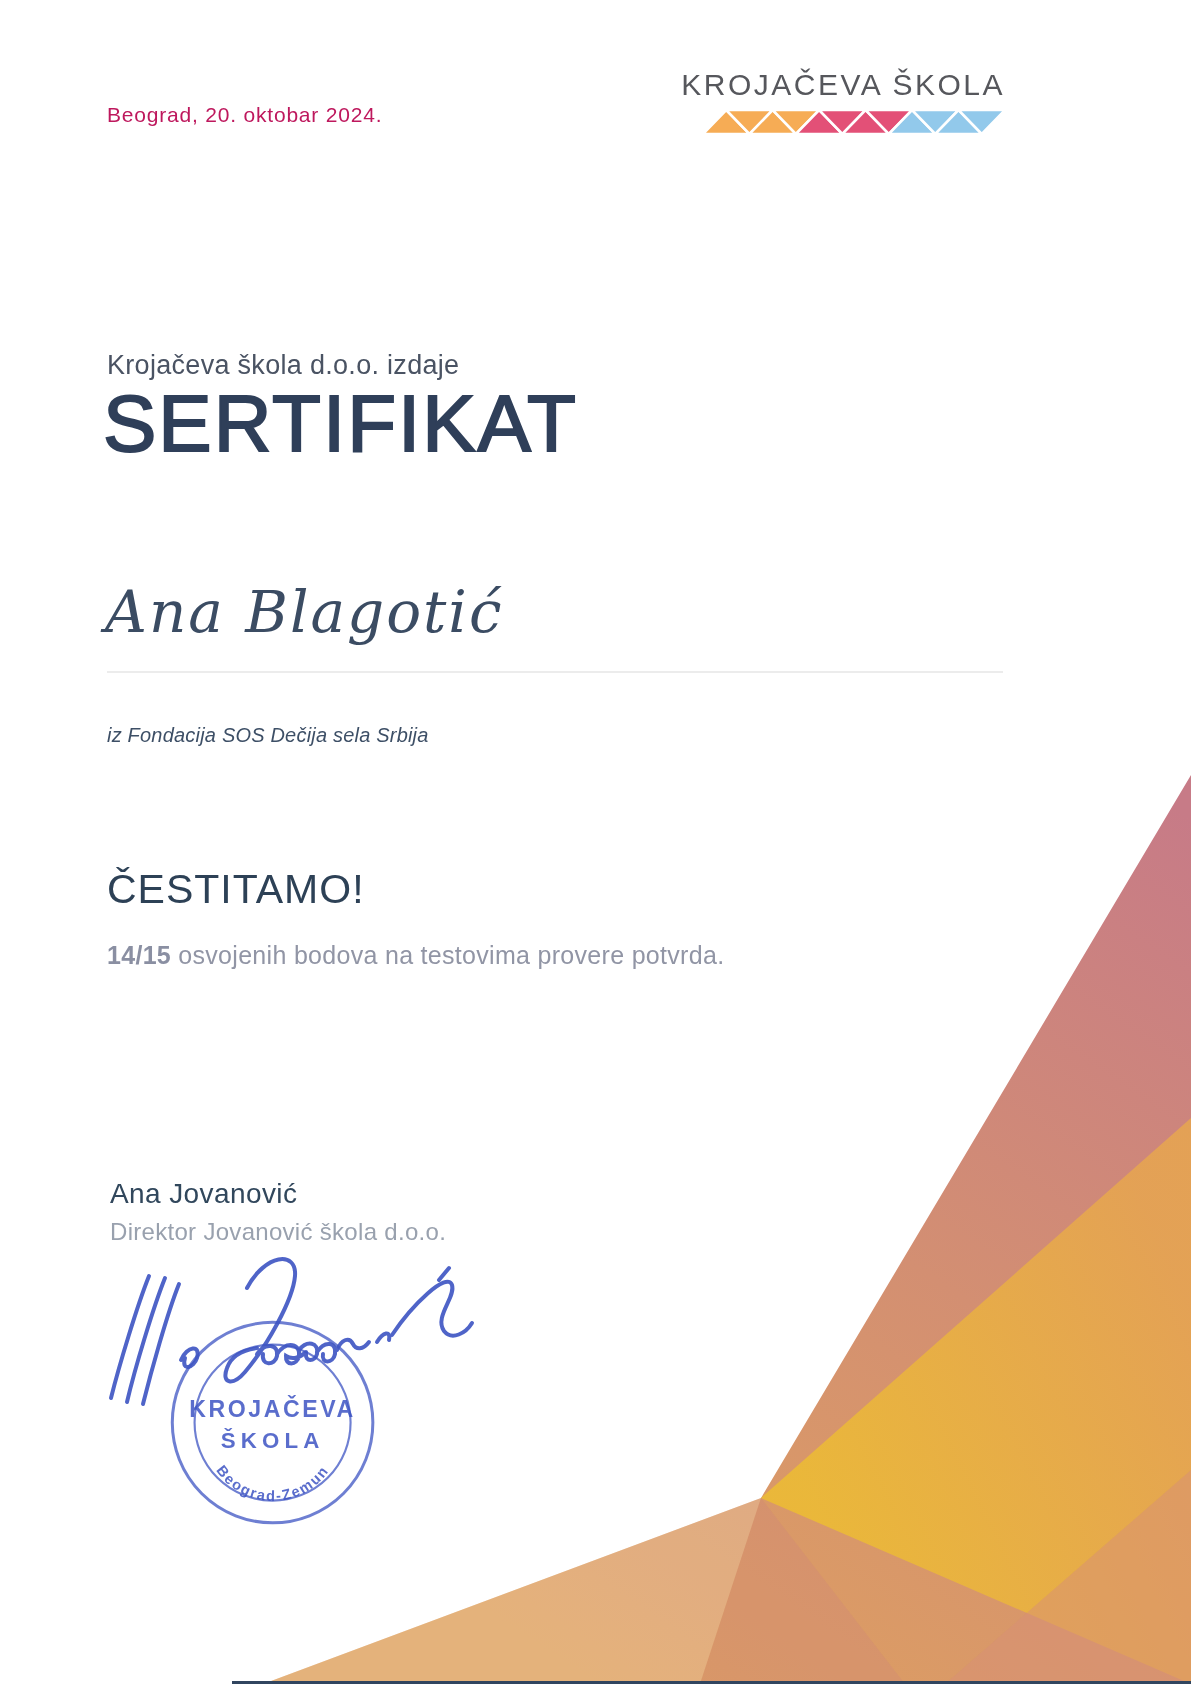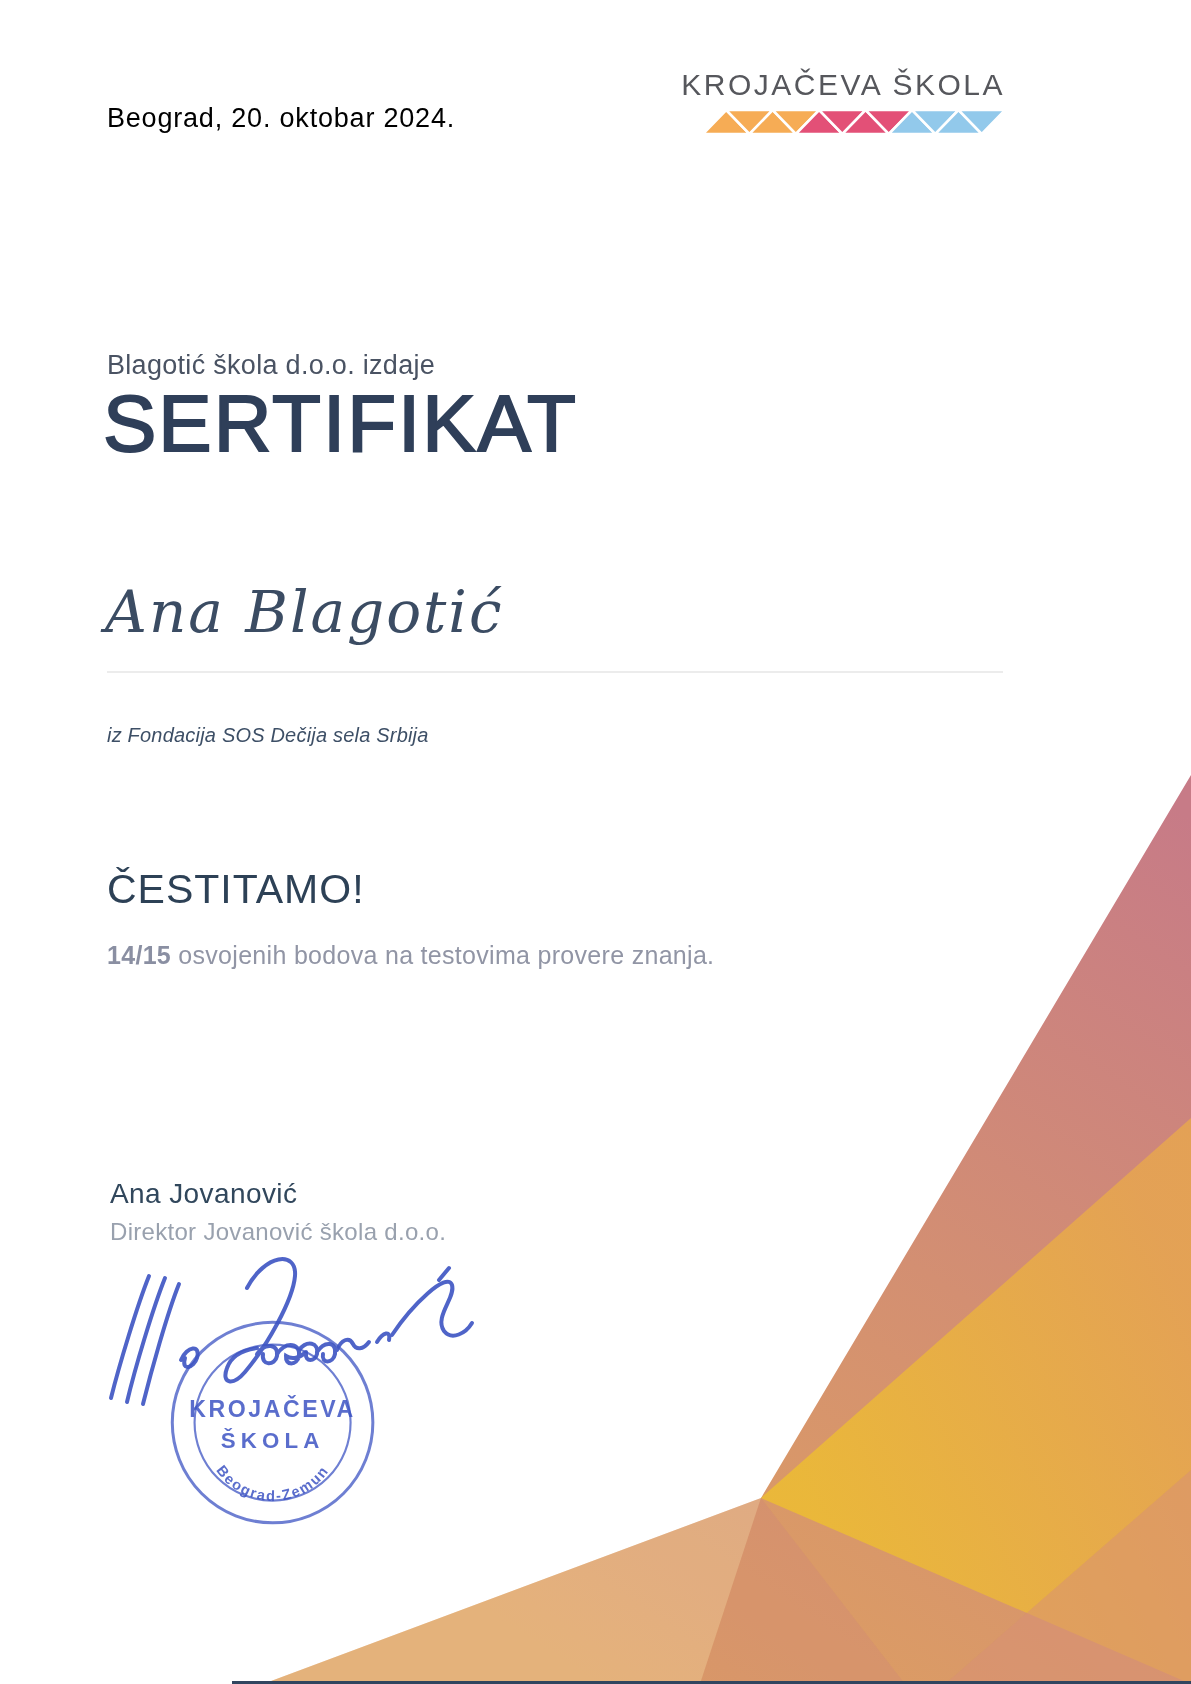--- a/index.html
+++ b/index.html
@@ -3,21 +3,21 @@
 <meta charset="utf-8">
 <style>
   html,body{margin:0;padding:0;background:#fff;}
   .page{
     position:relative;width:1191px;height:1684px;background:#ffffff;
     overflow:hidden;font-family:"Liberation Sans",sans-serif;
   }
   
   .date{
     position:absolute;left:107px;top:103px;
-    font-size:27px;letter-spacing:.8px;color:#000000;
+    font-size:21px;letter-spacing:.8px;color:#be185d;
   }
   .logo{position:absolute;top:68px;right:186px;text-align:right;}
   .logo-text{
     font-size:30px;letter-spacing:2.5px;color:#56575c;font-weight:400;
     white-space:nowrap;
   }
   .logo-band{display:block;margin-top:8px;margin-left:auto;}
   
   .issuer{
     position:absolute;left:107px;top:350px;
@@ -118,33 +118,33 @@
         <polygon class="tri-p" points="120,0 168,0 144,24"></polygon>
         <polygon class="tri-p" points="168,0 144,24 192,24"></polygon>
         <polygon class="tri-p" points="168,0 216,0 192,24"></polygon>
         <polygon class="tri-b" points="216,0 192,24 240,24"></polygon>
         <polygon class="tri-b" points="216,0 264,0 240,24"></polygon>
         <polygon class="tri-b" points="264,0 240,24 288,24"></polygon>
         <polygon class="tri-b" points="264,0 312,0 288,24"></polygon>
       </svg>
     </div>
 
-    <div class="issuer">Blagotić škola d.o.o. izdaje</div>
+    <div class="issuer">Krojačeva škola d.o.o. izdaje</div>
 
     <div class="title">SERTIFIKAT</div>
 
     <div class="recipient-name">Ana Blagotić</div>
     <div class="name-rule"></div>
     <div class="recipient-org">iz Fondacija SOS Dečija sela Srbija</div>
 
     <div class="congrats-heading">ČESTITAMO!</div>
 
     <div class="congrats-body">
       <div>
-        <span class="strong">14/15</span><span> osvojenih bodova na testovima provere znanja.</span>
+        <span class="strong">14/15</span><span> osvojenih bodova na testovima provere potvrda.</span>
       </div>
     </div>
 
     <div class="signer-name">Ana Jovanović</div>
     <div class="signer-title">Direktor Jovanović škola d.o.o.</div>
 
     <svg class="signature" width="390" height="180" viewBox="0 0 390 180">
       <g fill="none" stroke="#3d54c3" stroke-width="4" stroke-linecap="round" opacity="0.9">
         <path d="M16 150 C24 118 42 58 54 28"></path>
         <path d="M32 154 C40 120 58 60 70 30"></path>

